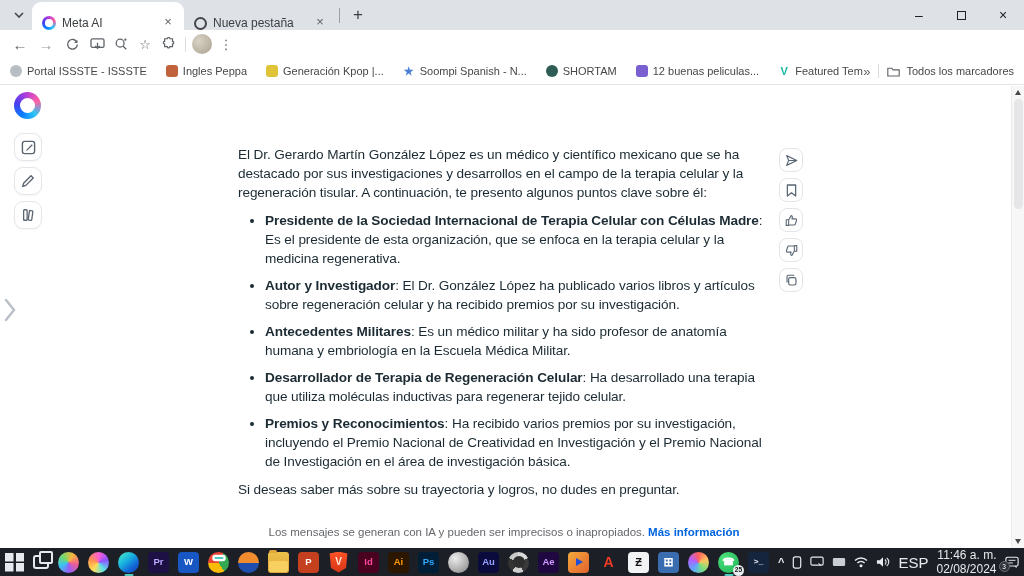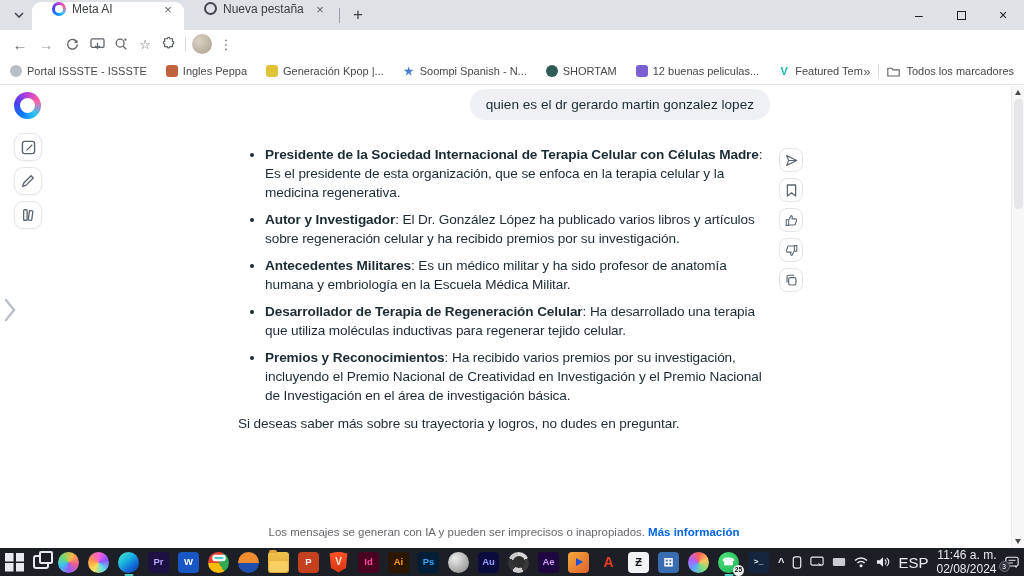--- a/index.html
+++ b/index.html
@@ -2,21 +2,21 @@
 <html><head>
 <meta charset="utf-8">
 <style>
 *{margin:0;padding:0;box-sizing:border-box}
 html,body{width:1024px;height:576px;overflow:hidden;font-family:"Liberation Sans",sans-serif;background:#fff}
 .stage{position:relative;width:1024px;height:576px;background:#fff;overflow:hidden}
 
 
 .tabstrip{position:absolute;top:0;left:0;right:0;height:30px;background:#dee1e6;display:flex;align-items:flex-end}
 .tabsearch{width:22px;height:22px;margin:0 2px 4px 8px;display:flex;align-items:center;justify-content:center;color:#44474d}
-.tab{height:28px;display:flex;align-items:flex-start;padding:0 8px 0 20px;font-size:12px;color:#3c4043}
+.tab{height:28px;display:flex;align-items:flex-end;padding:0 8px 0 10px;font-size:12px;color:#3c4043}
 .tab.active{background:#fff;border-radius:9px 9px 0 0;width:152px}
 .tab.inactive{width:152px}
 .tab-title{white-space:nowrap;overflow:hidden;margin:0 6px;flex:1;text-overflow:ellipsis}
 .tab .close{font-size:13px;color:#5f6368;width:16px;height:16px;line-height:15px;text-align:center;border-radius:50%;flex:none}
 .metaring{width:14px;height:14px;border-radius:50%;background:conic-gradient(from 210deg,#0a7cff,#4b3df0,#b43dd8,#ff5fa2,#2ec6f5,#0a7cff);position:relative;flex:none}
 .metaring::after{content:"";position:absolute;inset:3.2px;background:#fff;border-radius:50%}
 .favicon-globe{width:13px;height:13px;border:2.6px solid #44474d;border-radius:50%;flex:none}
 .tabsep{width:1px;height:15px;background:#9aa0a6;margin:0 3px 7px}
 .newtab{width:24px;height:24px;margin:0 0 3px 3px;font-size:17px;color:#3c4043;display:flex;align-items:center;justify-content:center}
 .wincontrols{margin-left:auto;display:flex;height:30px}
@@ -240,23 +240,23 @@
           <rect x="3" y="2" width="4" height="12" rx="1" fill="none" stroke="#5b6570" stroke-width="1.5"></rect>
           <rect x="9" y="3" width="4" height="11" rx="1" transform="rotate(8 11 8)" fill="none" stroke="#5b6570" stroke-width="1.5"></rect>
         </svg>
     </div>
     <div class="side-chevron">
       <svg width="14" height="24" viewBox="0 0 14 24">
           <path d="M3 2l8 10-8 10" fill="none" stroke="#b9bfc6" stroke-width="2.4" stroke-linecap="round"></path>
         </svg>
     </div>
 
-    <div class="bubble">quien es el dr gerardo martin gonzalez lopez</div>
 
     <div class="answer">
+      <p class="intro">El Dr. Gerardo Martín González López es un médico y científico mexicano que se ha destacado por sus investigaciones y desarrollos en el campo de la terapia celular y la regeneración tisular. A continuación, te presento algunos puntos clave sobre él:</p>
       <ul>
         <li><strong>Presidente de la Sociedad Internacional de Terapia Celular con Células Madre</strong><span>: Es el presidente de esta organización, que se enfoca en la terapia celular y la medicina regenerativa.</span></li>
         <li><strong>Autor y Investigador</strong><span>: El Dr. González López ha publicado varios libros y artículos sobre regeneración celular y ha recibido premios por su investigación.</span></li>
         <li><strong>Antecedentes Militares</strong><span>: Es un médico militar y ha sido profesor de anatomía humana y embriología en la Escuela Médica Militar.</span></li>
         <li><strong>Desarrollador de Terapia de Regeneración Celular</strong><span>: Ha desarrollado una terapia que utiliza moléculas inductivas para regenerar tejido celular.</span></li>
         <li><strong>Premios y Reconocimientos</strong><span>: Ha recibido varios premios por su investigación, incluyendo el Premio Nacional de Creatividad en Investigación y el Premio Nacional de Investigación en el área de investigación básica.</span></li>
       </ul>
       <p class="closing">Si deseas saber más sobre su trayectoria y logros, no dudes en preguntar.</p>
     </div>
 

